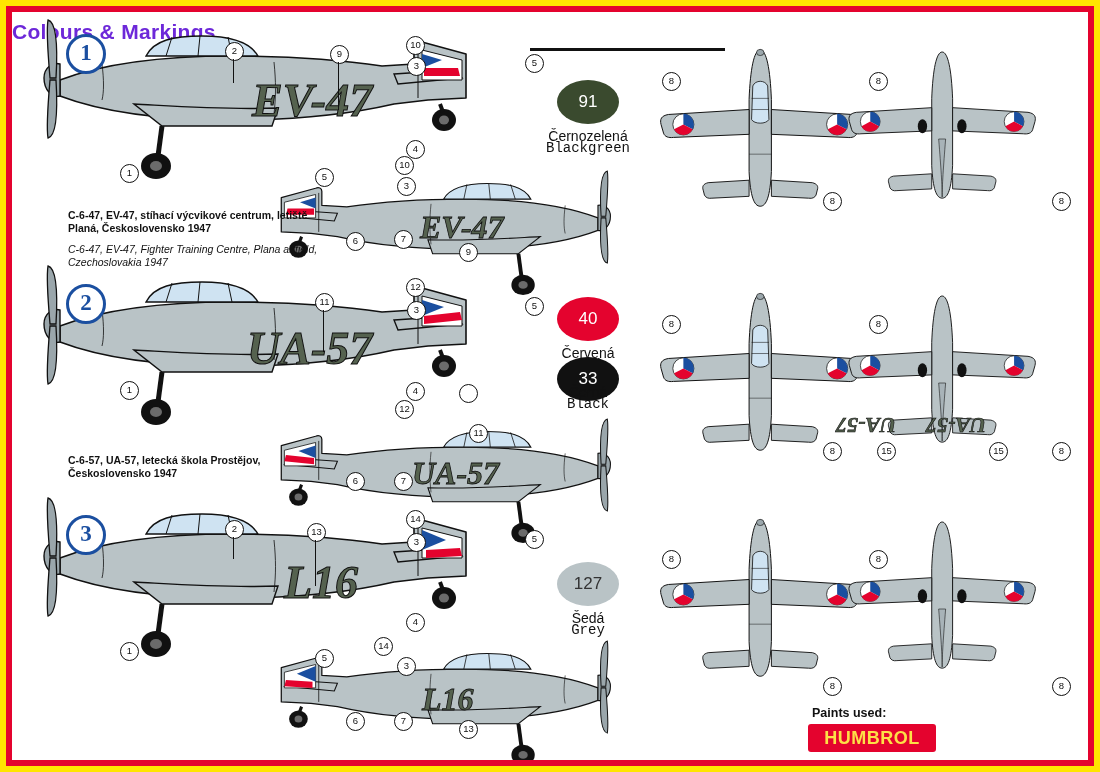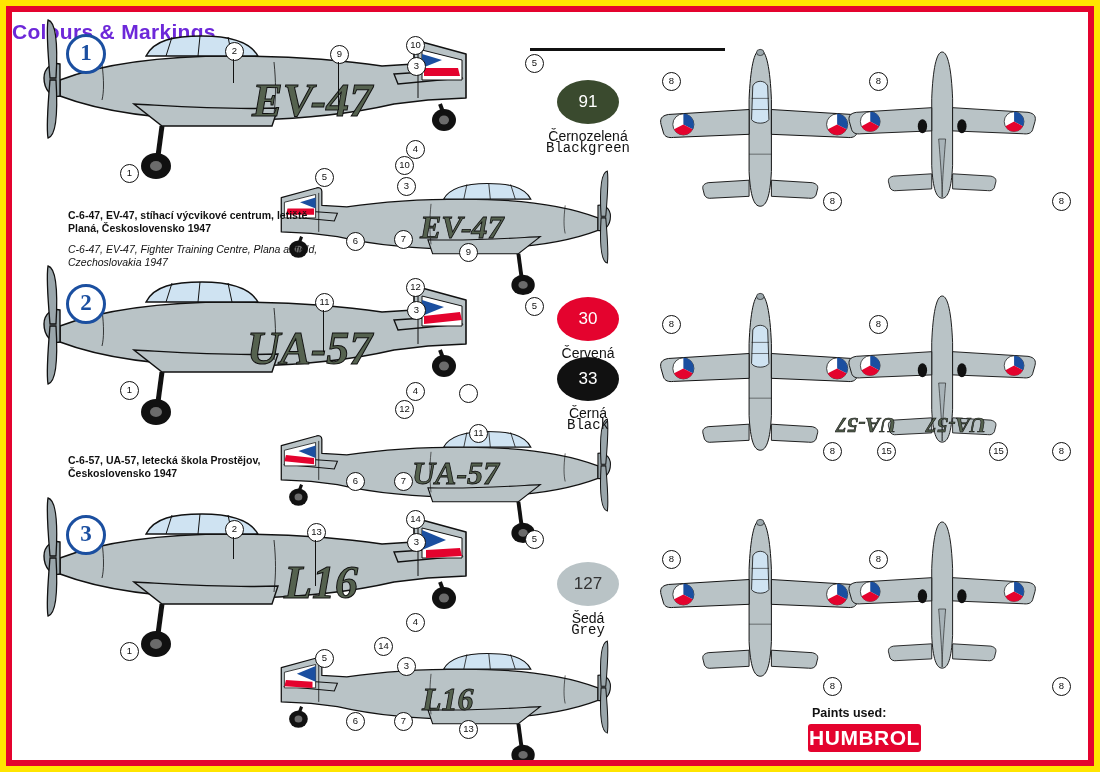--- a/index.html
+++ b/index.html
@@ -65,22 +65,22 @@
     position:absolute;width:17px;height:17px;border-radius:50%;
     border:1px solid #111;background:#fff;color:#111;
     font-size:9.5px;text-align:center;line-height:16px;
   }
   .lead{position:absolute;background:#111;}
   
   .paints-used{
     position:absolute;font-size:12.5px;font-weight:bold;color:#111;text-align:right;
   }
   .humbrol{
-    position:absolute;width:113px;height:28px;background:#e4032e;
-    border-radius:3px;color:#ffffff;font-weight:bold;font-size:21px;
+    position:absolute;width:128px;height:28px;background:#e4032e;
+    border-radius:3px;color:#fde047;font-weight:bold;font-size:18px;
     text-align:center;line-height:28px;letter-spacing:.5px;
   }
   svg{display:block;}
   .artwork{position:absolute;left:0;top:0;width:1076px;height:748px;pointer-events:none;}
 </style>
 </head>
 <body>
 
 <div class="page">
   <div class="frame-yellow"></div>
@@ -318,28 +318,28 @@
     <div class="callout" style="left:857px;top:538px;">8</div>
     <div class="callout" style="left:811px;top:665px;">8</div>
     <div class="callout" style="left:1040px;top:665px;">8</div>
 
     <div class="chip" style="left:545px;top:68px;background:#3a4a2e;">91</div>
     <div class="chip-label" style="left:516px;top:118px;">
       <div>Černozelená</div>
       <div class="en">Blackgreen</div>
     </div>
 
-    <div class="chip" style="left:545px;top:285px;background:#e4032e;">30</div>
+    <div class="chip" style="left:545px;top:285px;background:#e4032e;">40</div>
     <div class="chip-label" style="left:516px;top:335px;">
       <div>Červená</div>
       <div class="en">Red</div>
     </div>
 
     <div class="chip" style="left:545px;top:345px;background:#111111;">33</div>
-    <div class="chip-label" style="left:516px;top:395px;">
+    <div class="chip-label" style="left:516px;top:374px;">
       <div>Černá</div>
       <div class="en">Black</div>
     </div>
 
     <div class="chip" style="left:545px;top:550px;background:#b9c3c6;color:#333;">127</div>
     <div class="chip-label" style="left:516px;top:600px;">
       <div>Šedá</div>
       <div class="en">Grey</div>
     </div>
 

